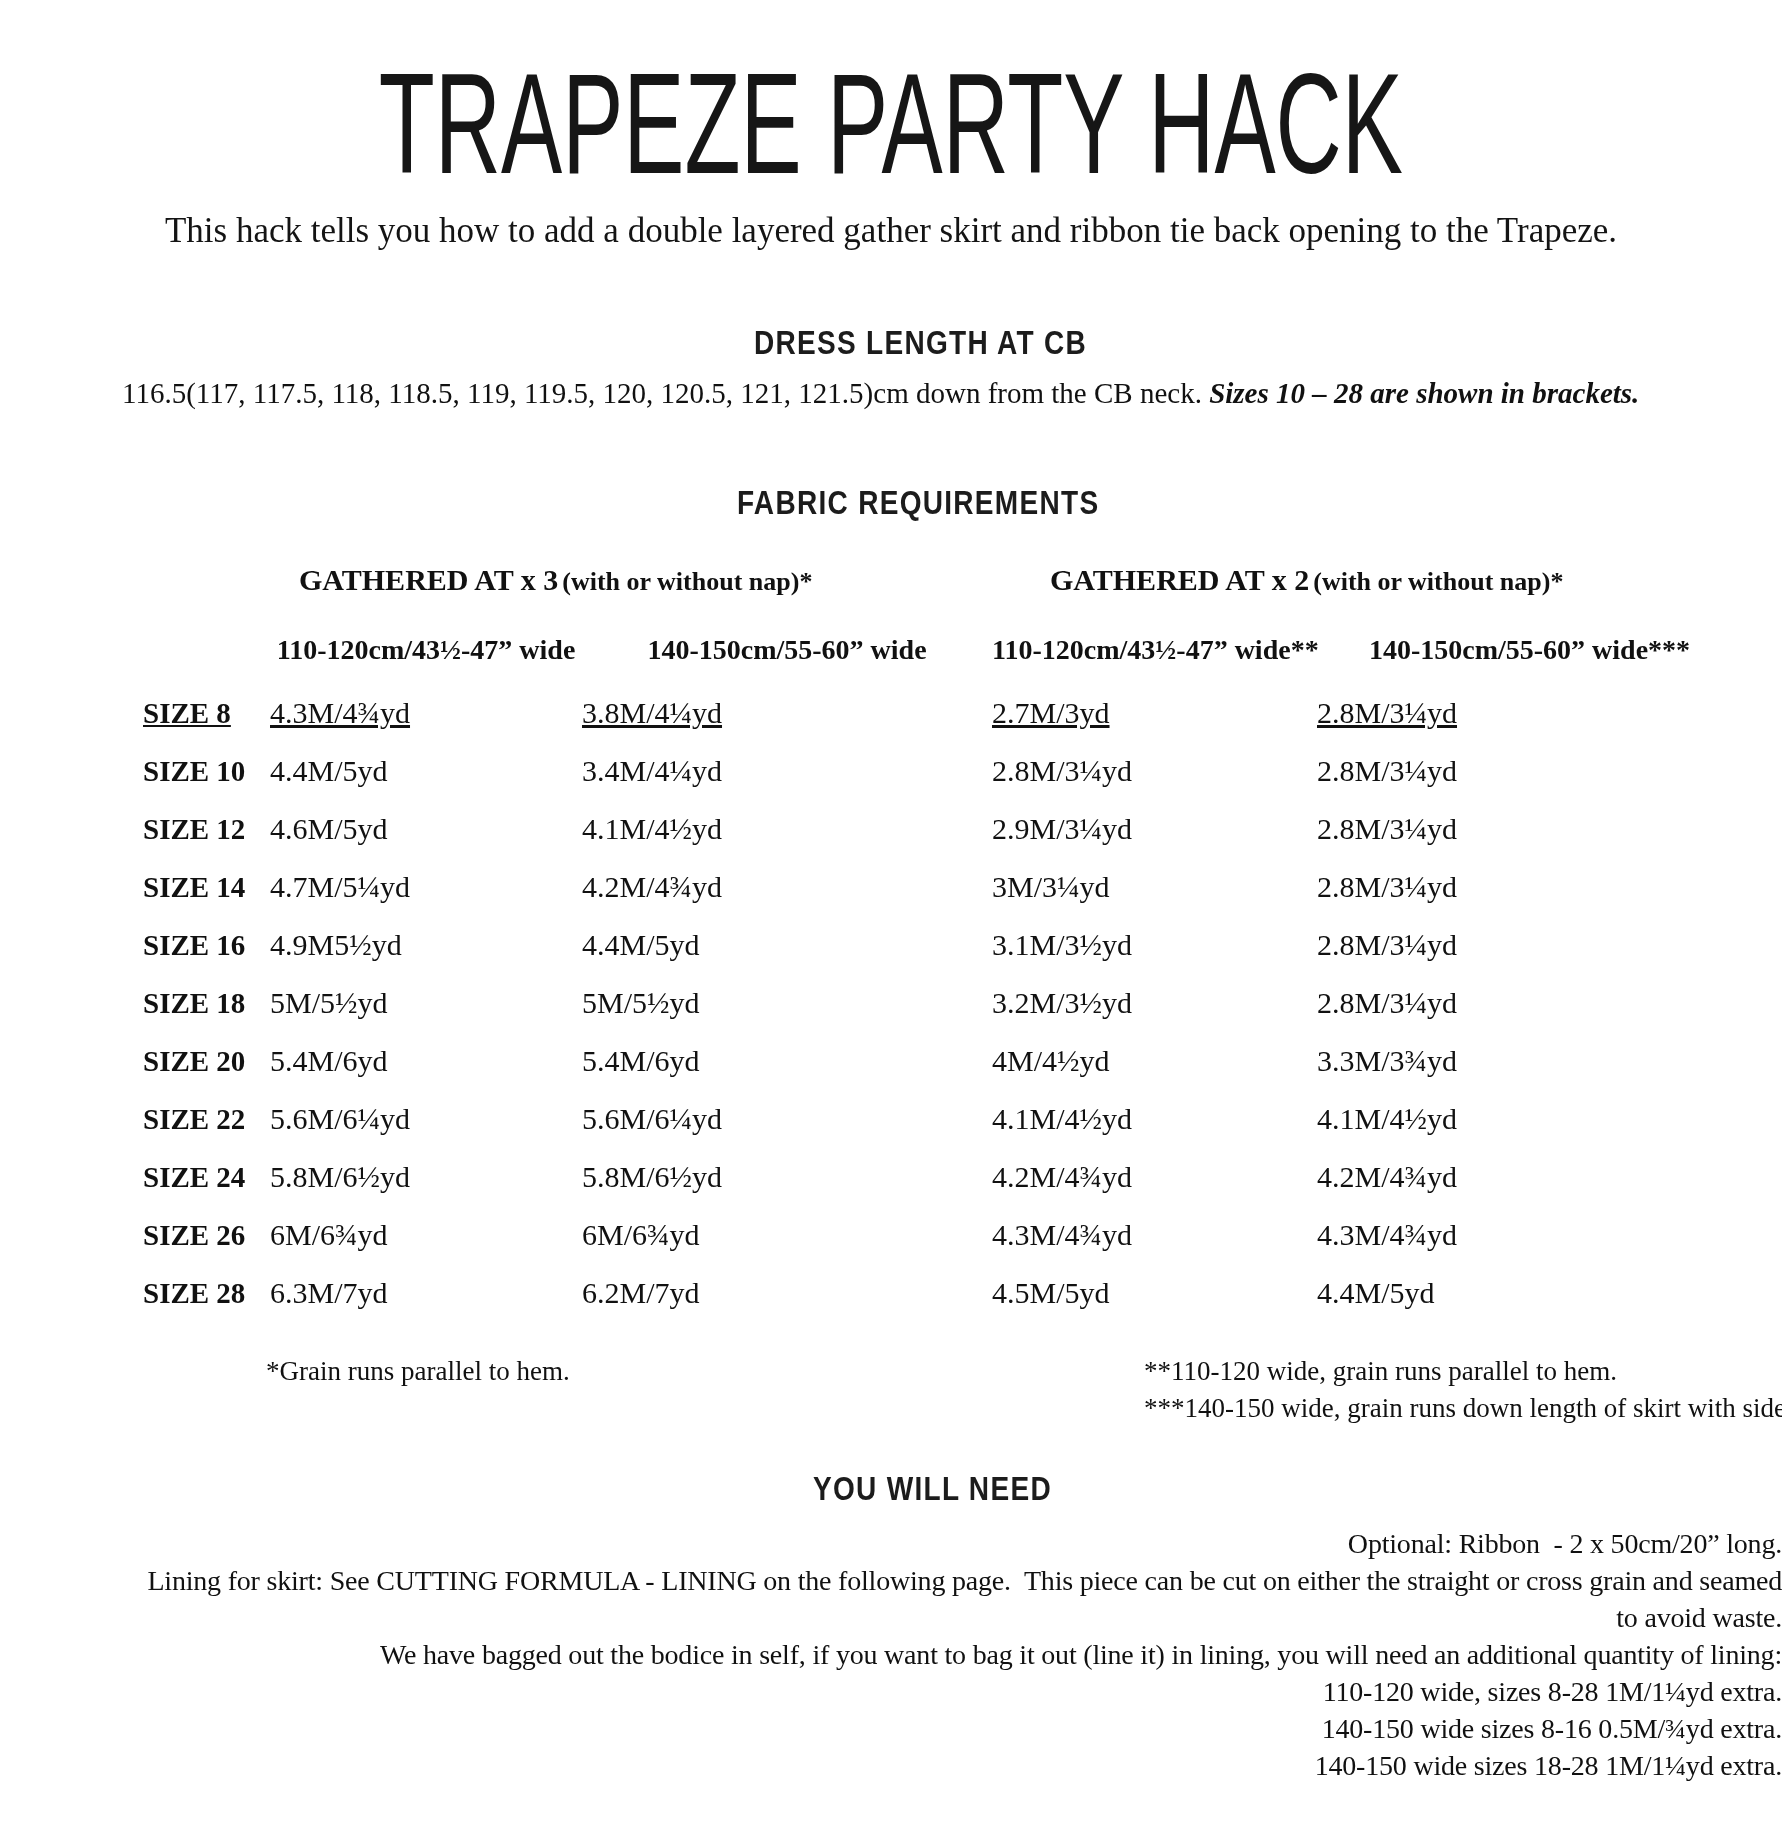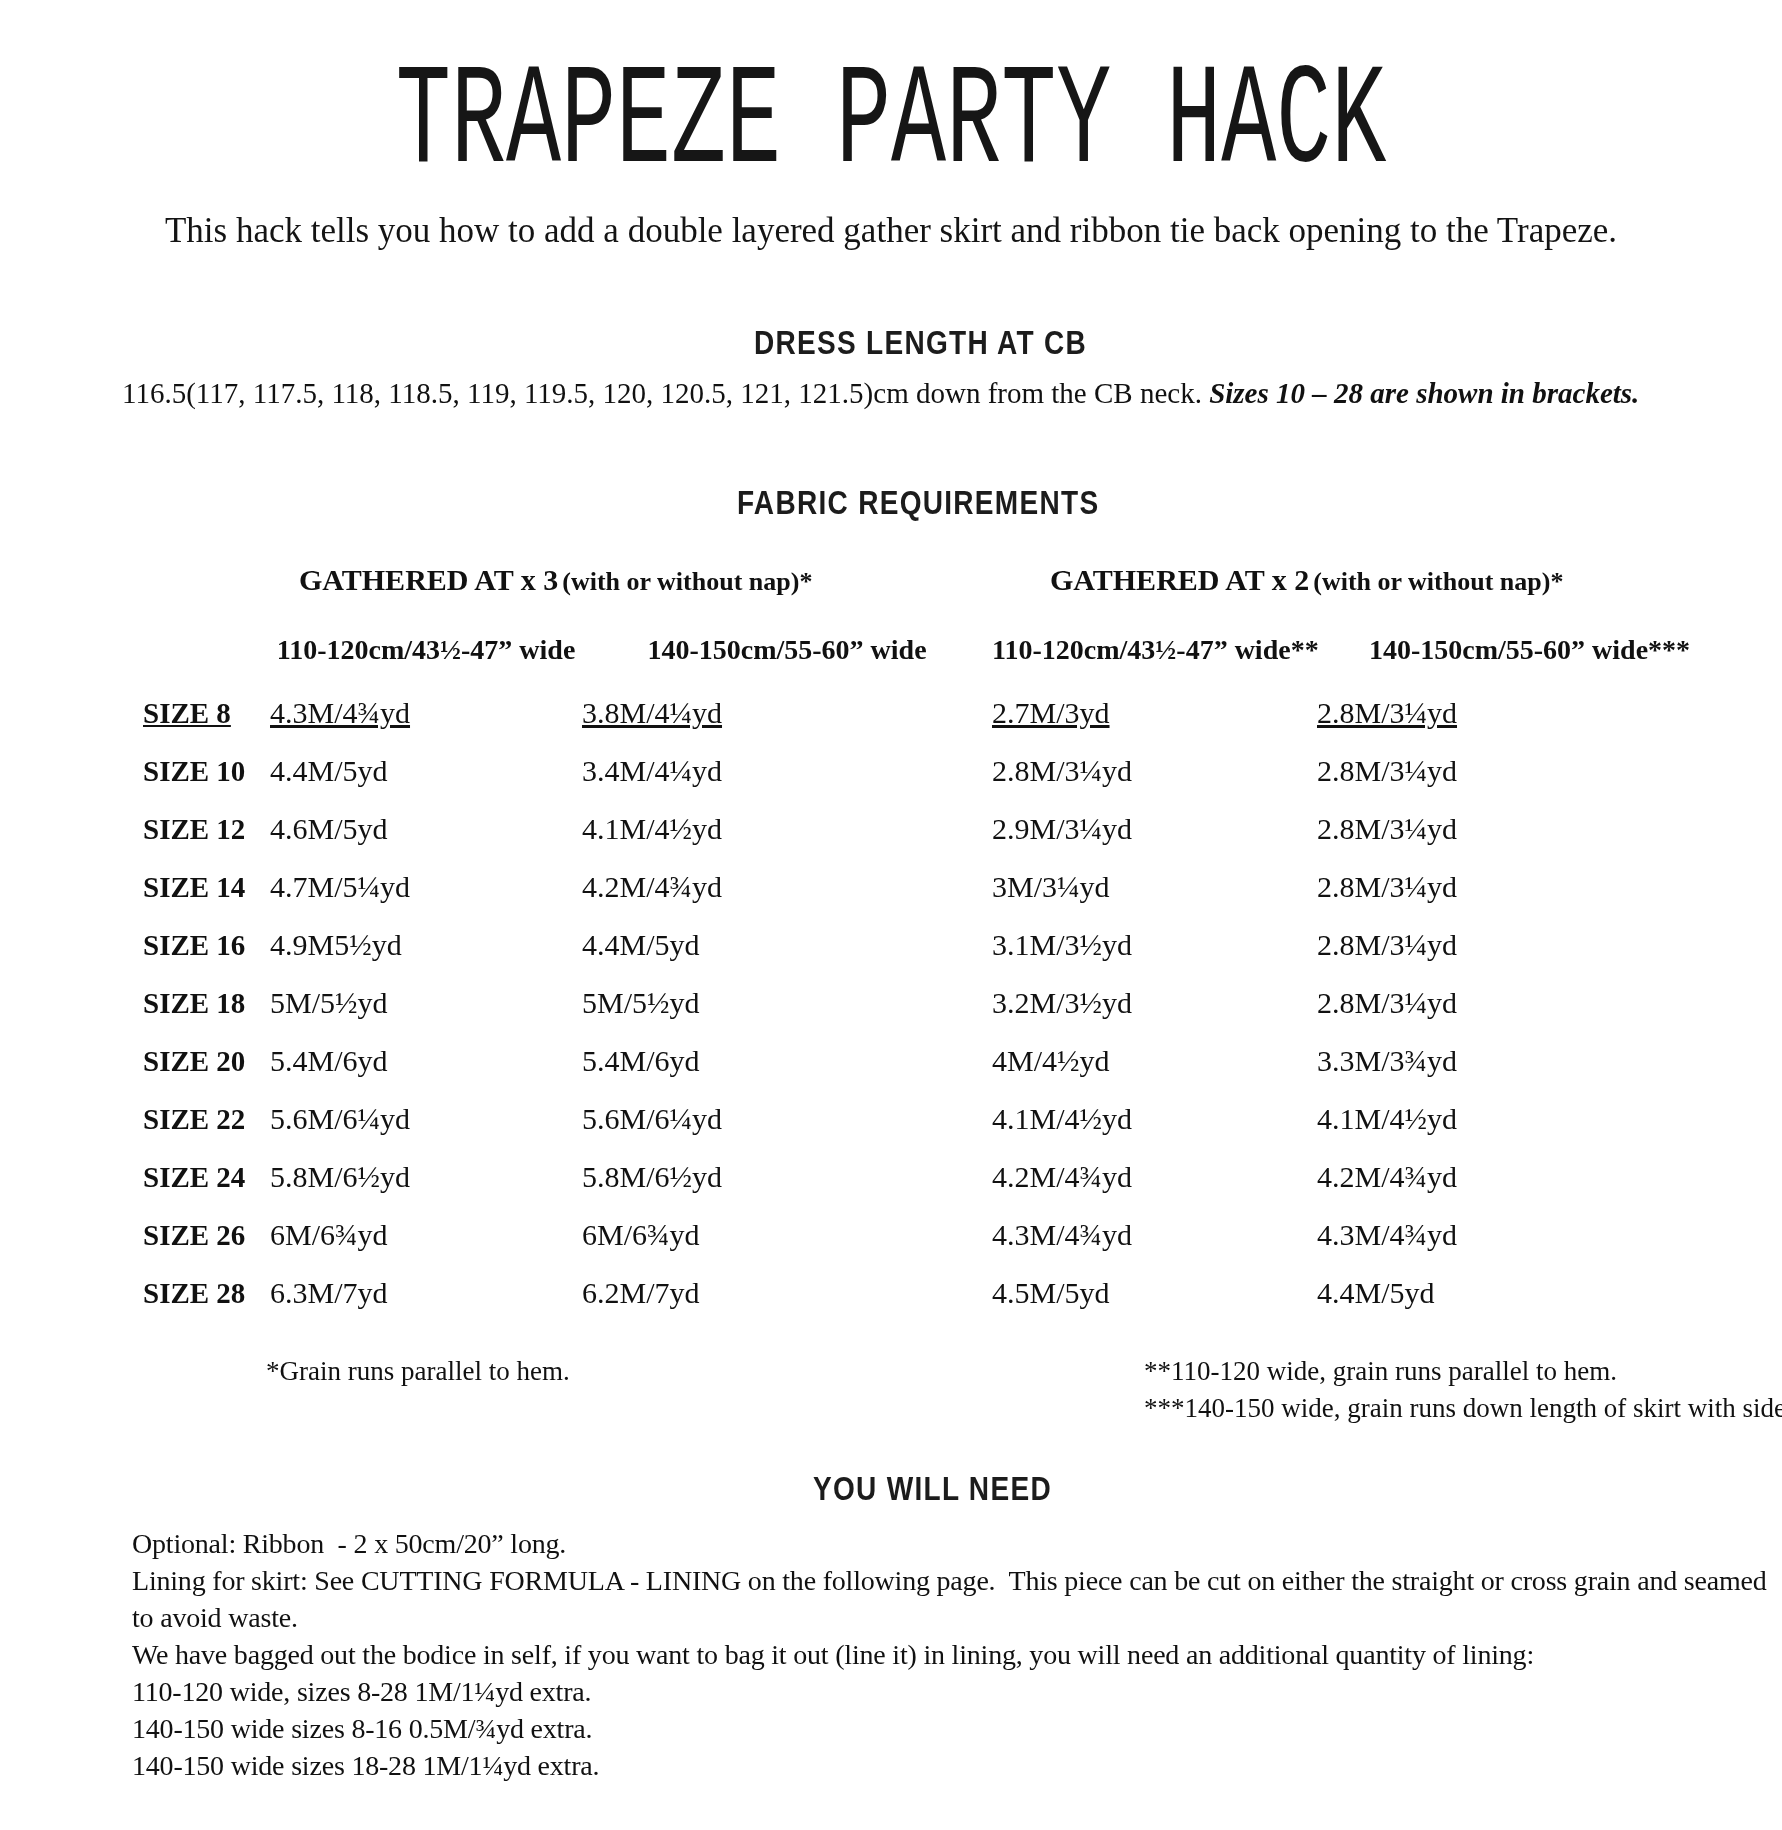--- a/index.html
+++ b/index.html
@@ -13,21 +13,21 @@
     height: 1830px;
     background: #ffffff;
     color: #111111;
     font-family: "Liberation Serif", "DejaVu Serif", serif;
     overflow: hidden;
   }
   
   header { text-align: center; }
   h1.doc-title {
     margin: 55px 0 0 0;
-    font-family: Liberation Mono, monospace;
+    font-family: Liberation Sans, sans-serif;
     font-weight: 400;
     font-size: 140px;
     line-height: 1;
     letter-spacing: 0px;
     white-space: nowrap;
     color: #161616;
   }
   h1.doc-title .title-inner {
     display: inline-block;
     transform: scale(0.655, 1.02);
@@ -114,21 +114,21 @@
     display: grid;
     grid-template-columns: 844px 1fr;
     margin: 40px 40px 0 148px;
     font-size: 27px;
     line-height: 37px;
     gap: 34px;
   }
   .footnotes p { margin: 0; white-space: nowrap; }
   
   section.need { margin: 42px 0 0 126px; }
-  .need-lines { margin: 16px 0 0 6px; }
+  .need-lines { margin: 16px 0 0 6px; text-align: right; }
   .need-lines p {
     margin: 0;
     font-size: 28px;
     line-height: 37px;
     white-space: pre;
     letter-spacing: -0.2px;
   }
 </style>
 </head>
 <body>

